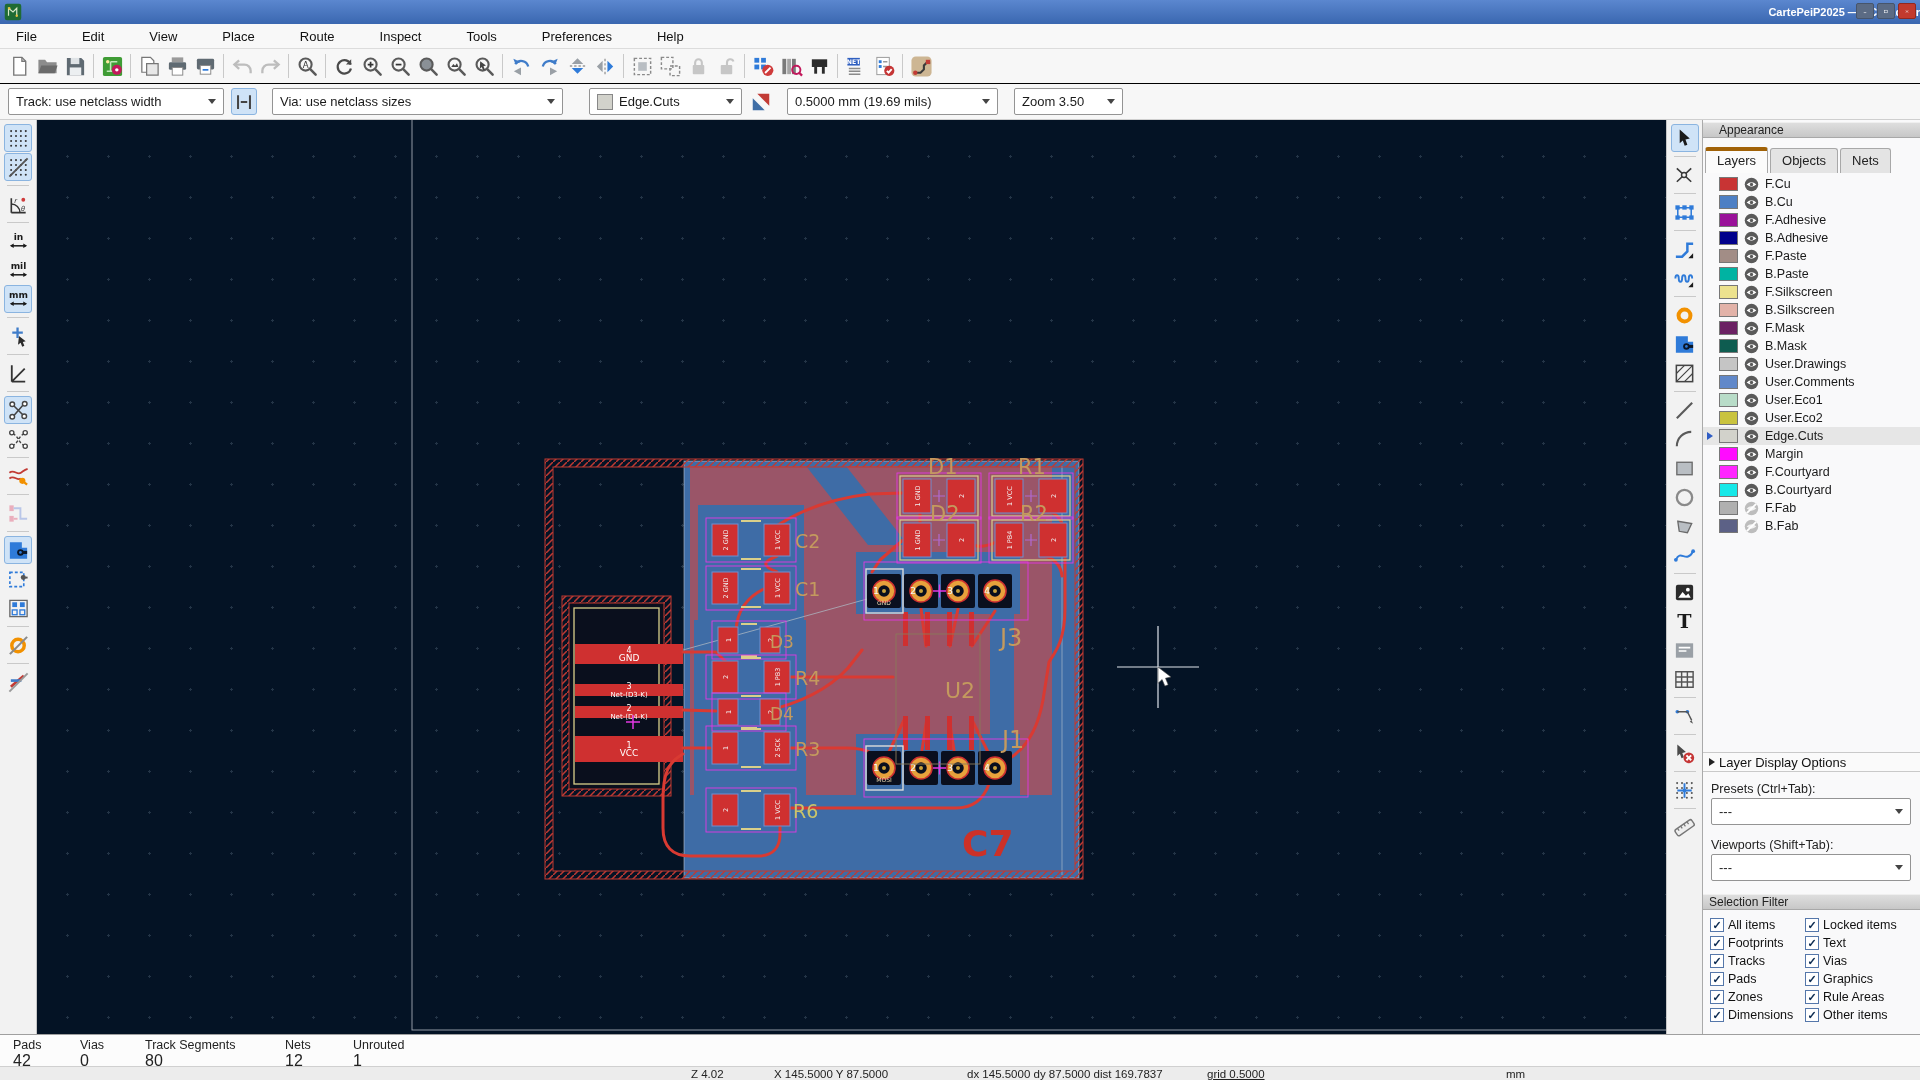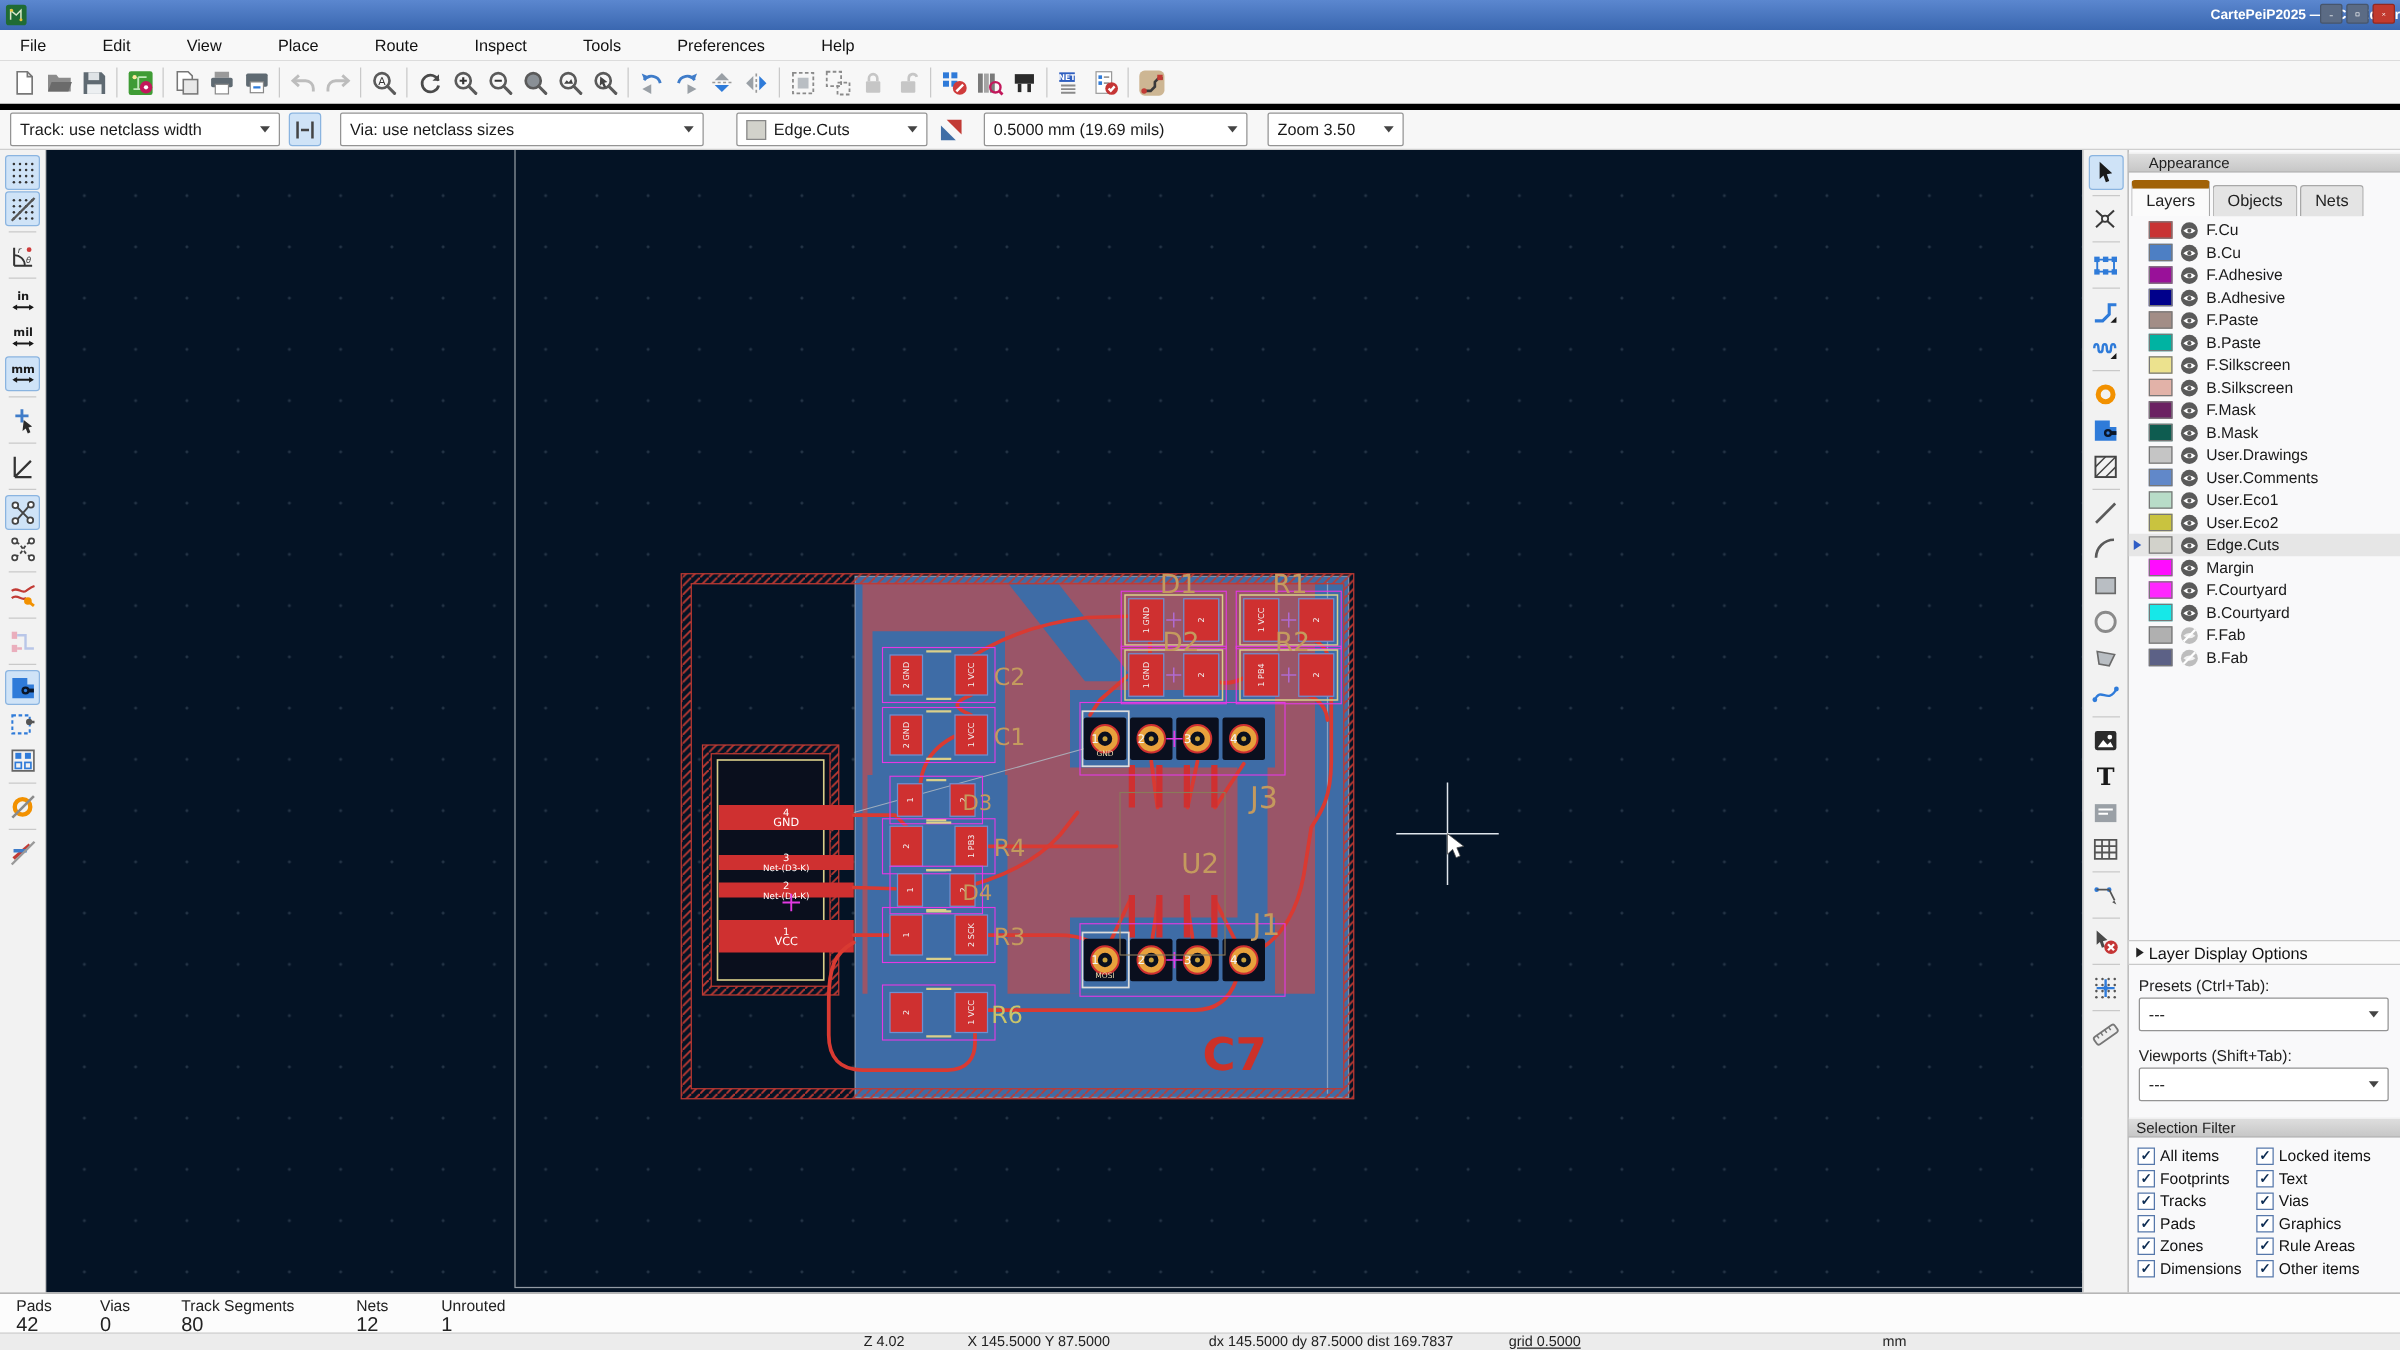--- a/index.html
+++ b/index.html
@@ -26,21 +26,21 @@
   #toolbar-main{position:absolute;left:0;top:49px;width:1920px;height:34px;background:#f7f7f7;
     display:flex;align-items:center;padding-left:5px;box-sizing:border-box;}
   .tool-btn{width:28px;height:28px;border:1px solid transparent;border-radius:3px;
     display:flex;align-items:center;justify-content:center;background:transparent;padding:0;}
   .tool-btn.active{background:#cfe3f7;border-color:#8ab4e0;}
   .tool-btn svg{width:23px;height:23px;}
   .vsep{width:1px;height:24px;background:#c9c9c9;margin:0 4px;flex:0 0 1px;}
   .hsep{height:1px;width:22px;background:#c9c9c9;margin:3px 0;flex:0 0 auto;}
   
   #toolbar-settings{position:absolute;left:0;top:83px;width:1920px;height:37px;background:#f7f7f7;
-    border-top:5px solid #000000;border-bottom:1px solid #cfcfcf;display:flex;align-items:center;box-sizing:border-box;}
+    border-top:1px solid #000000;border-bottom:1px solid #cfcfcf;display:flex;align-items:center;box-sizing:border-box;}
   .combo{height:27px;background:#fff;border:1px solid #949494;border-radius:2px;display:flex;
     align-items:center;padding:0 7px;font-size:13px;color:#1a1a1a;gap:6px;box-sizing:border-box;white-space:nowrap;}
   .combo .arrow{margin-left:auto;width:0;height:0;border-left:4px solid transparent;
     border-right:4px solid transparent;border-top:5px solid #444;}
   .swatch-sm{width:14px;height:14px;border:1px solid #888;flex:0 0 14px;}
   .sq-btn{width:26px;height:27px;border:1px solid transparent;border-radius:3px;display:flex;
     align-items:center;justify-content:center;background:transparent;padding:0;}
   .sq-btn.active{background:#cfe3f7;border-color:#8ab4e0;}
   .sq-btn svg{width:22px;height:22px;}
   
@@ -58,21 +58,21 @@
   
   #sidepanel{position:absolute;left:1702px;top:120px;width:218px;height:914px;background:#f9f9fa;
     border-left:1px solid #aaa;box-sizing:border-box;}
   .panel-hdr{position:absolute;left:0;width:100%;height:16px;background:linear-gradient(#dedede,#c7c7c7);
     border-top:1px solid #efefef;border-bottom:1px solid #a8a8a8;font-size:12px;color:#222;
     display:flex;align-items:center;padding:0 6px;box-sizing:border-box;}
   #appearance-hdr{top:2px;padding-left:16px;}
   #tabs{position:absolute;left:2px;top:25px;height:28px;display:flex;align-items:flex-end;gap:2px;}
   .tab{padding:4px 11px 5px 11px;font-size:13px;color:#222;background:#e4e4e4;
     border:1px solid #a8a8a8;border-bottom:none;border-radius:3px 3px 0 0;}
-  .tab.active{background:#fbfbfb;border-top:7px solid #a16207;padding-top:2px;}
+  .tab.active{background:#fbfbfb;border-top:4px solid #a16207;padding-top:2px;}
   #layers{position:absolute;left:0;top:55px;width:100%;}
   .layer-row{height:18px;display:flex;align-items:center;padding-left:16px;font-size:12.5px;
     color:#1a1a1a;gap:6px;position:relative;}
   .layer-row.selected{background:#e6e6e6;}
   .sel-tri{position:absolute;left:4px;width:0;height:0;border-top:4px solid transparent;
     border-bottom:4px solid transparent;border-left:6px solid #2e5cc5;}
   .lswatch{width:17px;height:12px;border:1px solid #777;flex:0 0 17px;}
   .eye{width:15px;height:15px;flex:0 0 15px;display:flex;}
   .eye svg{width:15px;height:15px;}
   #ldo{position:absolute;left:0px;top:632px;width:100%;height:20px;background:#fafafa;

